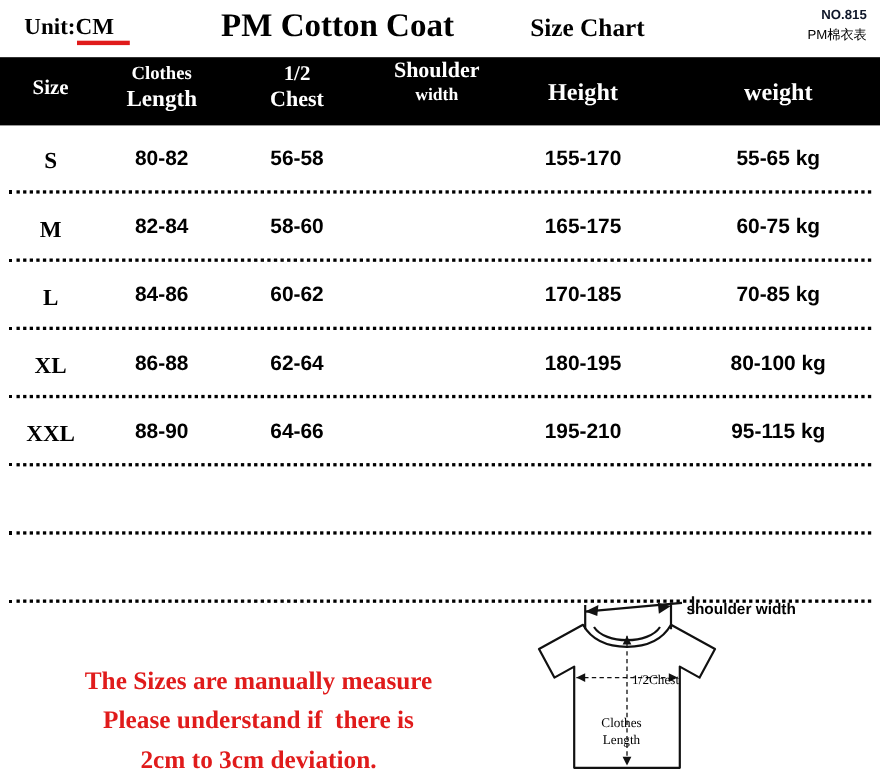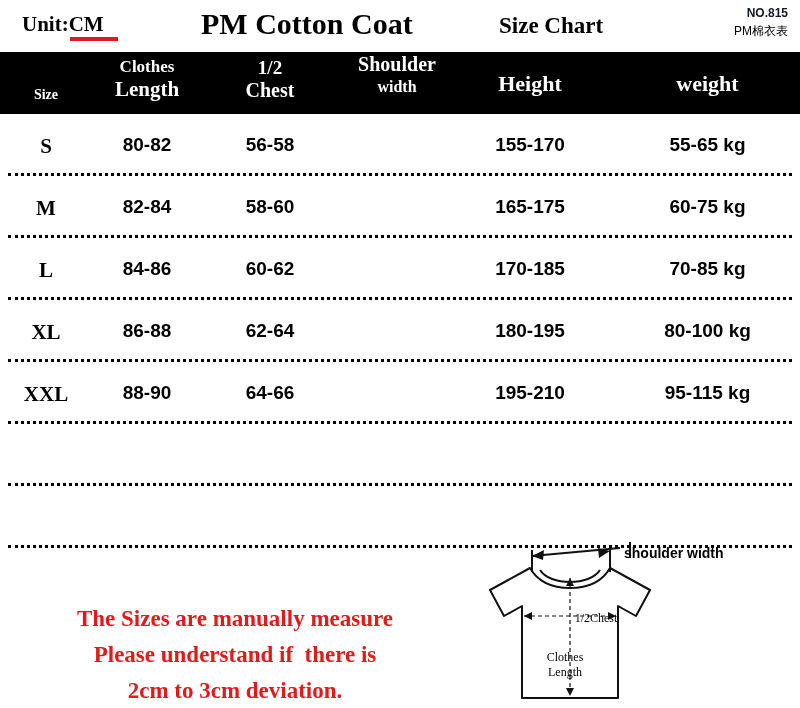--- a/index.html
+++ b/index.html
@@ -52,21 +52,20 @@
     margin-left: 16px;
   }
   #title-sub {
     position: absolute;
     left: 482px;
     top: 13px;
     font-family: "Liberation Serif", serif;
     font-weight: bold;
     font-size: 23px;
     color: #000;
-    margin-left: 17px;
   }
   #doc-no {
     position: absolute;
     right: 12px;
     top: 6px;
     text-align: right;
     font-family: "Liberation Sans", sans-serif;
     font-weight: bold;
     font-size: 12px;
     color: #0f172a;
@@ -188,21 +187,21 @@
   <div id="unit-underline"></div>
   <div id="title-main">PM Cotton Coat</div>
   <div id="title-sub">Size Chart</div>
   <div id="doc-no">NO.815</div>
   <div id="doc-cn">PM棉衣表</div>
 </div>
 
 <div id="table">
 
   <div class="head-row">
-    <div class="head-cell c0" style="top:35px; font-size:14px;">Size</div>
+    <div class="head-cell c0" style="top:18px; font-size:19px;">Size</div>
 
     <div class="head-cell c1" style="top:6px;  font-size:17px;">Clothes</div>
     <div class="head-cell c1" style="top:26px; font-size:21px;">Length</div>
 
     <div class="head-cell c2" style="top:6px;  font-size:19px;">1/2</div>
     <div class="head-cell c2" style="top:28px; font-size:20px;">Chest</div>
 
     <div class="head-cell c3" style="top:2px;  font-size:20px;">Shoulder</div>
     <div class="head-cell c3" style="top:26px; font-size:16px;">width</div>
 

